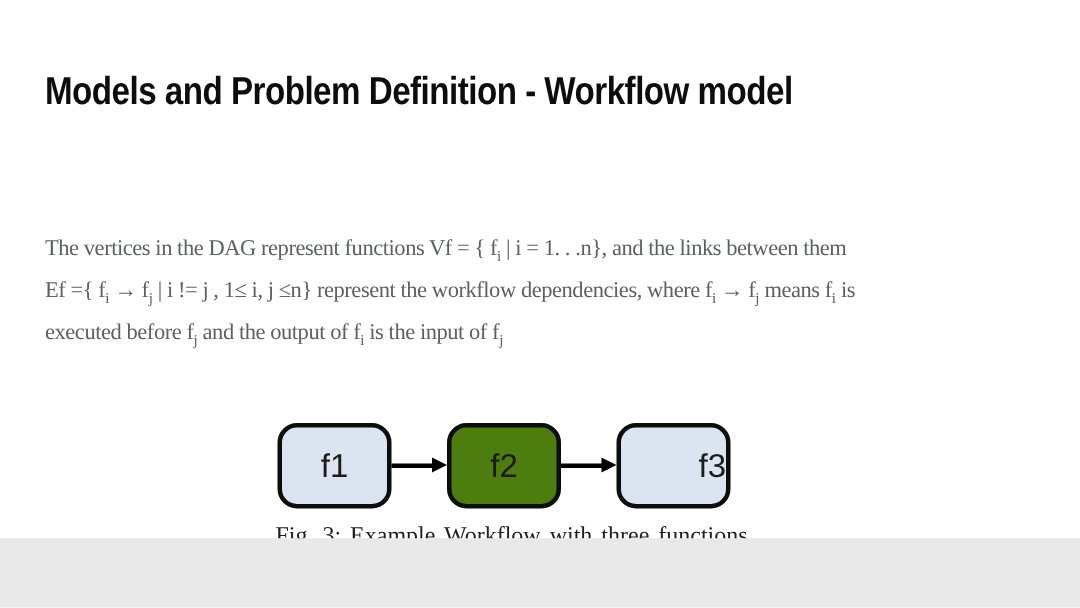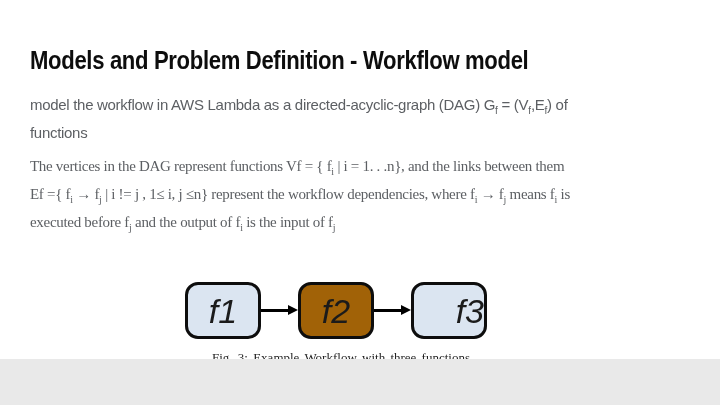--- a/index.html
+++ b/index.html
@@ -54,24 +54,23 @@
     width: 76px;
     height: 57px;
     border: 3.5px solid #0d0d0d;
     border-radius: 13px;
     background: #dbe5f1;
     display: flex;
     align-items: center;
     justify-content: center;
   }
   .node .node-label {
-    font-size: 34px;
+    font-size: 22px;
     color: #1b1b1b;
     line-height: 1;
-    font-style: italic;
   }
   .arrow {
     position: relative;
     width: 37px;
     height: 57px;
     flex: 0 0 37px;
   }
   .arrow .arrow-line {
     position: absolute;
     left: 0;
@@ -92,49 +91,48 @@
     border-top: 5.5px solid transparent;
     border-bottom: 5.5px solid transparent;
   }
   .caption {
     position: absolute;
     left: 143px;
     top: 347px;
     width: 396px;
     text-align: center;
     font-family: "Liberation Serif", serif;
-    font-size: 13px;
+    font-size: 16px;
     line-height: 21px;
     color: #1f1f1f;
     word-spacing: 2px;
   }
 </style>
 </head>
 <body>
 
 <div class="slide">
 
   <h1 class="title">Models and Problem Definition - Workflow model</h1>
 
-  <p class="body-par p1"><span>model the workflow in AWS Lambda as a directed-acyclic-graph (DAG) G</span><span class="sub">f</span><span> = (V</span><span class="sub">f</span><span>,E</span><span class="sub">f</span><span>) of</span><br><span>functions</span></p>
 
   <p class="body-par p2"><span>The vertices in the DAG represent functions Vf = { f</span><span class="sub">i</span><span> | i = 1. . .n}, and the links between them</span><br><span>Ef ={ f</span><span class="sub">i</span><span> → f</span><span class="sub">j</span><span> | i != j , 1≤ i, j ≤n} represent the workflow dependencies, where f</span><span class="sub">i</span><span> → f</span><span class="sub">j</span><span> means f</span><span class="sub">i</span><span> is</span><br><span>executed before f</span><span class="sub">j</span><span> and the output of f</span><span class="sub">i</span><span> is the input of f</span><span class="sub">j</span></p>
 
   <div class="figure">
 
     <div class="node" style="background: rgb(219, 229, 241); border-color: rgb(13, 13, 13);">
       <span class="node-label">f1</span>
     </div>
 
     <div class="arrow">
       <div class="arrow-line" style="background: rgb(0, 0, 0);"></div>
       <div class="arrow-head" style="border-left-color: rgb(0, 0, 0);"></div>
     </div>
 
-    <div class="node" style="background: #a16207; border-color: rgb(13, 13, 13);">
+    <div class="node" style="background: #4d7c0f; border-color: rgb(13, 13, 13);">
       <span class="node-label">f2</span>
     </div>
 
     <div class="arrow">
       <div class="arrow-line" style="background: rgb(0, 0, 0);"></div>
       <div class="arrow-head" style="border-left-color: rgb(0, 0, 0);"></div>
     </div>
 
     <div class="node" style="background: rgb(219, 229, 241); border-color: rgb(13, 13, 13); justify-content: flex-end;">
       <span class="node-label">f3</span>

